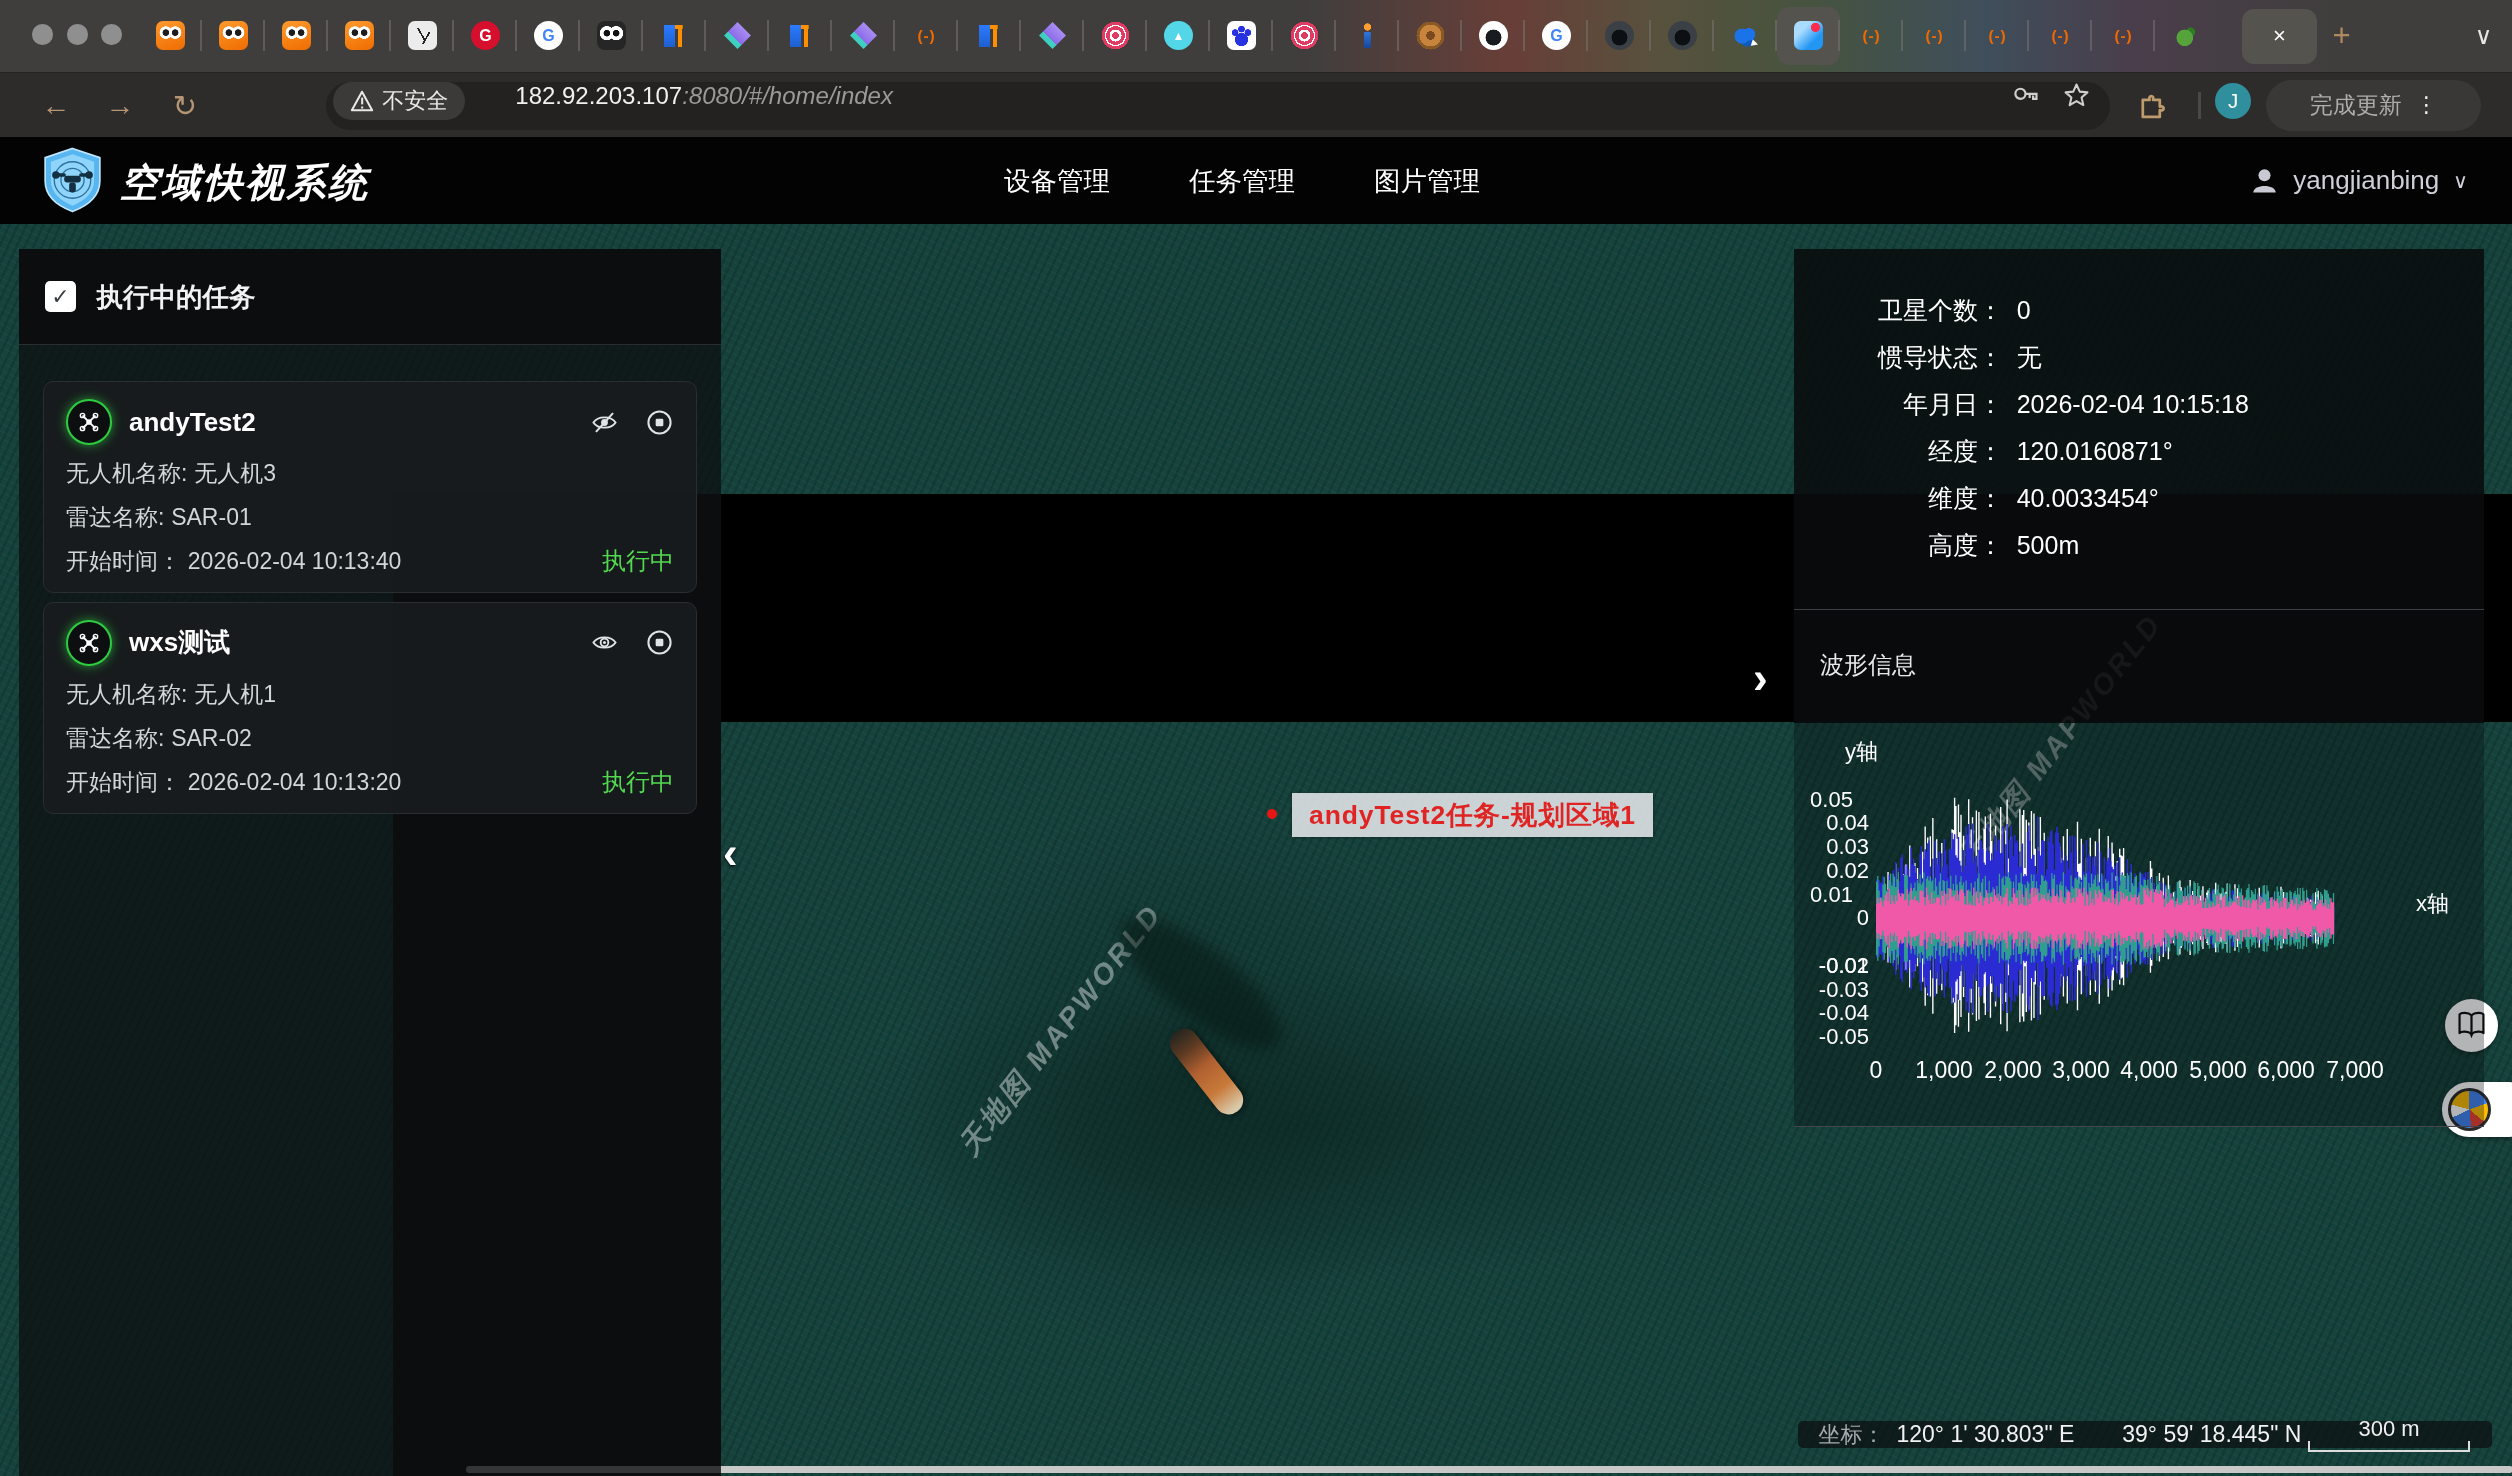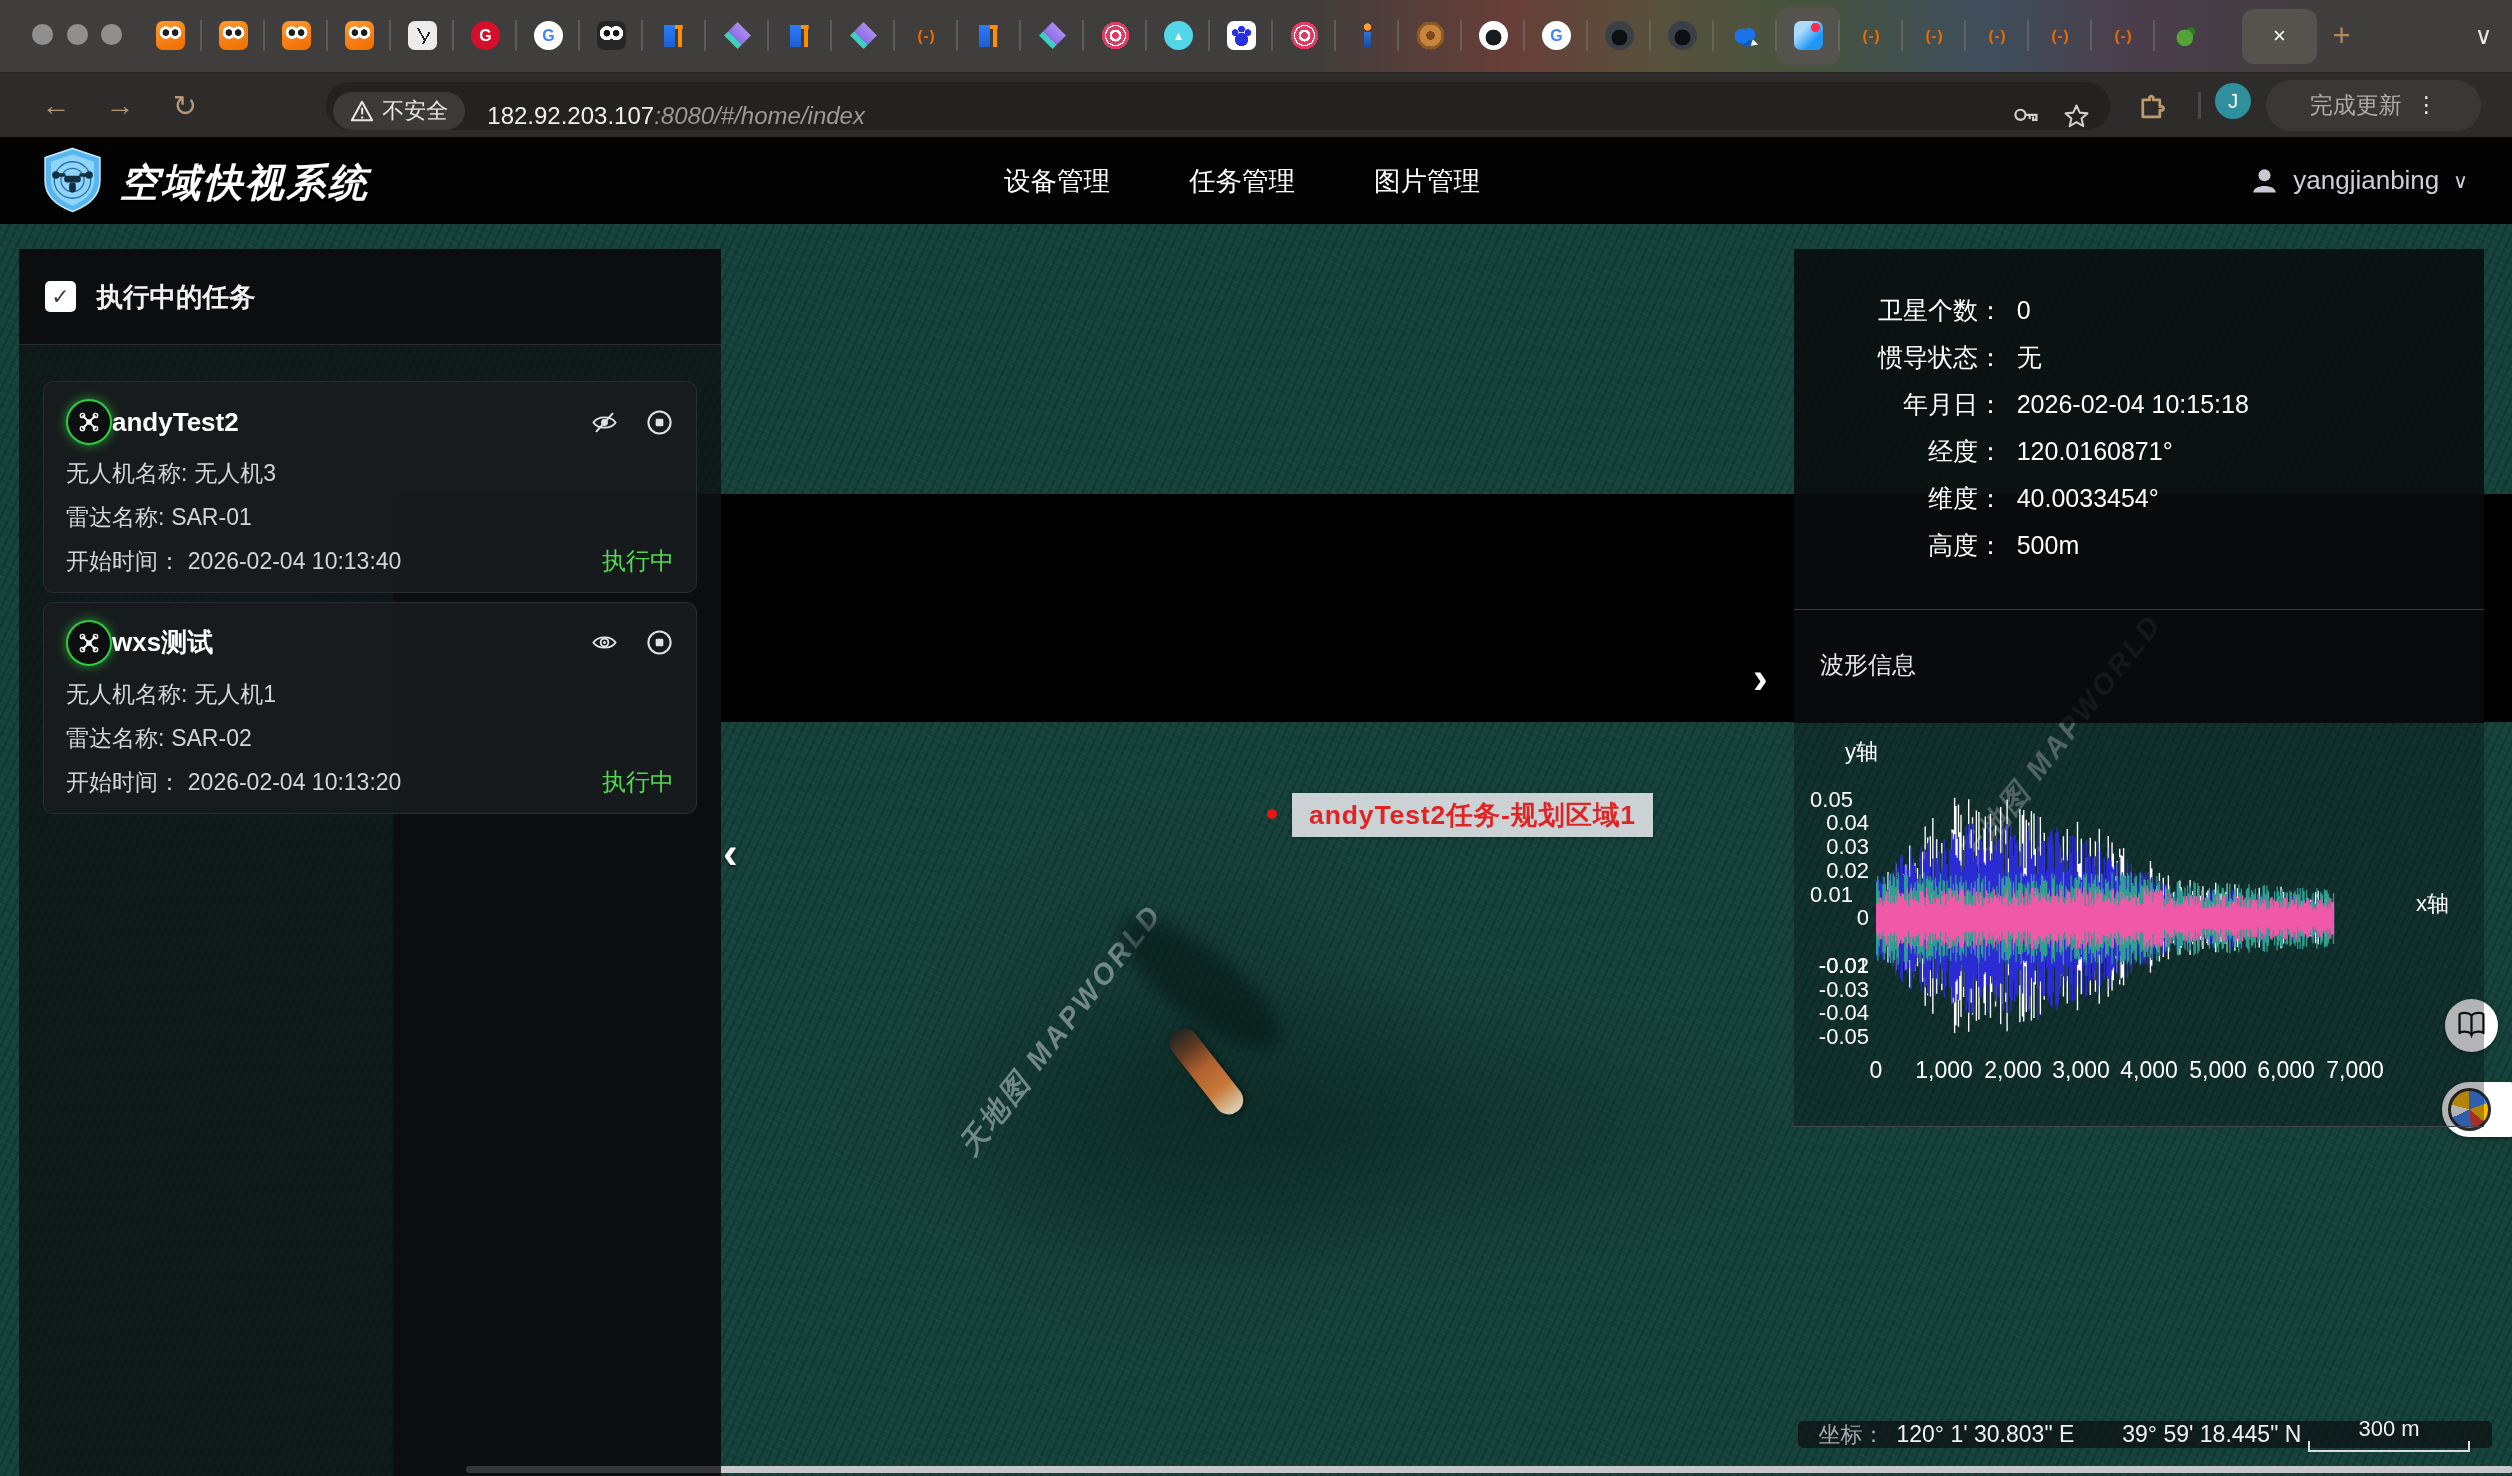--- a/index.html
+++ b/index.html
@@ -79,21 +79,21 @@
   #newtab-btn { position:absolute; top:15.4px; width:41px; height:41px; color:#b08a5e; font-size:31px;
      display:flex; align-items:center; justify-content:center; }
   #tab-overflow { position:absolute; top:15.4px; width:41px; height:41px; color:#e6e6e6; font-size:24px;
      display:flex; align-items:center; justify-content:center; }
 
   #addressbar { position:absolute; left:0; top:72px; width:2512px; height:65px; background:#2d2c2a;
      border-top:0.9px solid #242322; }
   .navbtn { position:absolute; top:8.5px; width:48px; height:48px; color:#b59674; font-size:29px;
      display:flex; align-items:center; justify-content:center; }
   #omnibox { position:absolute; left:326px; top:8.5px; width:1784px; height:48px; background:#232221;
-     border-radius:24px; display:flex; align-items:flex-end; }
+     border-radius:24px; display:flex; align-items:flex-start;gap:28px; }
   #sec-chip { margin-left:6.8px; height:38px; background:#3b3a38; border-radius:19px; display:flex;
      align-items:center; padding:0 17px; gap:8.5px; color:#e8e8e8; font-size:22px; }
   #url { margin-left:22px; font-size:24px; color:#f0f0f0; }
   #url .rest { color:#9a9a9a;font-style:italic; }
   #omni-right { margin-left:auto; display:flex; align-items:center; gap:24px; padding-right:20.5px; }
   .chip-ico { width:27px; height:27px; }
   #ext-puzzle { position:absolute; top:15.4px; width:34px; height:34px; }
   #profile-sep { position:absolute; left:2198px; top:19px; width:2.6px; height:27px; background:#4a4948; }
   #avatar-j { position:absolute; left:2215px; top:10.3px; width:36px; height:36px; border-radius:50%;
      background:#2f8f9d; color:#fff; font-size:20.5px; display:flex; align-items:center; justify-content:center; }
@@ -162,21 +162,21 @@
   #sidebar-head { height:96px; background:#0b0d0f; display:flex; align-items:center; padding-left:26px;
      border-bottom:0.9px solid #2a2d30; }
   #task-check { width:31px; height:31px; background:#fff; border-radius:5.1px; display:flex; align-items:center;
      justify-content:center; color:#3a3f44; font-size:22px; font-weight:bold; }
   #sidebar-title { color:#f2f2f2; font-size:26.5px; font-weight:600; margin-left:20.5px; }
   .task-card { position:relative; margin:0 24px; background:rgba(24,27,30,.95); border:0.9px solid #2a2e32;
      border-radius:10.3px; padding:17px 22px 15.4px 22px; }
   .tc-row1 { display:flex; align-items:center; }
   .tc-icon { width:46px; height:46px; border-radius:50%; background:#0c0e10; border:2.6px solid #2ecc40;
      box-shadow:0 0 10.3px rgba(46,204,64,.7); display:flex; align-items:center; justify-content:center; }
-  .tc-name { color:#fff; font-size:26px; font-weight:600; }
+  .tc-name { color:#fff; font-size:26px; font-weight:600; margin-left:17px; }
   .tc-actions { margin-left:auto; display:flex; align-items:center; gap:26px; }
   .tc-line { margin-top:13px; font-size:23px; color:#d3d6d9; }
   .tc-line .lv { margin-left:6.8px; }
   .tc-status { position:absolute; right:22px; bottom:15.4px; color:#52d94f; font-size:24px; }
 
   
   #rightpanel { position:absolute; left:1794px; top:249px; width:690px; height:1088px; z-index:5; }
   #telemetry { position:absolute; left:0; top:0; width:690px; height:360px; background:rgba(9,11,13,.88);
      padding-top:38px; }
   .tele-row { display:flex; height:47px; align-items:center; }

